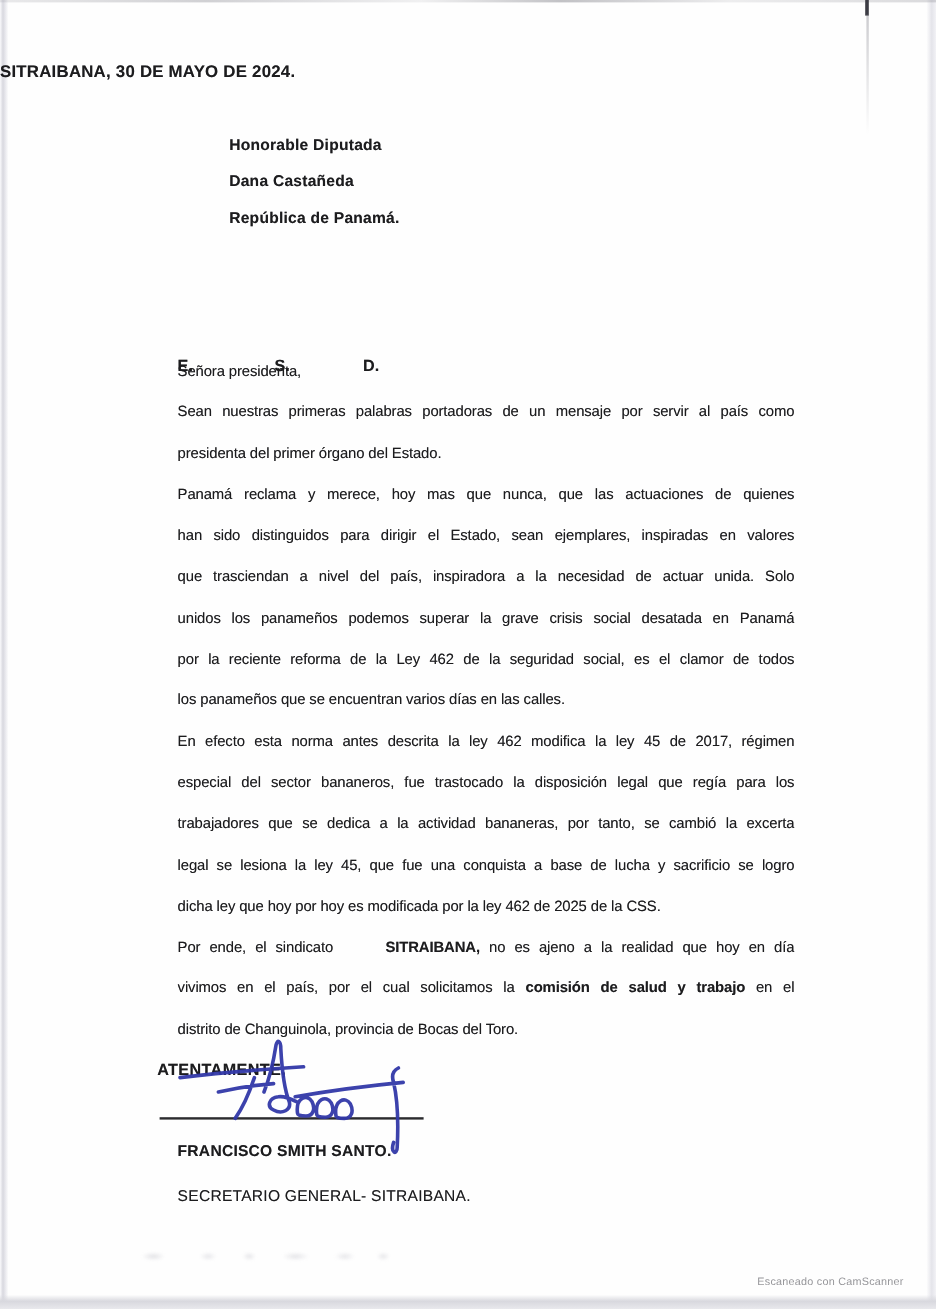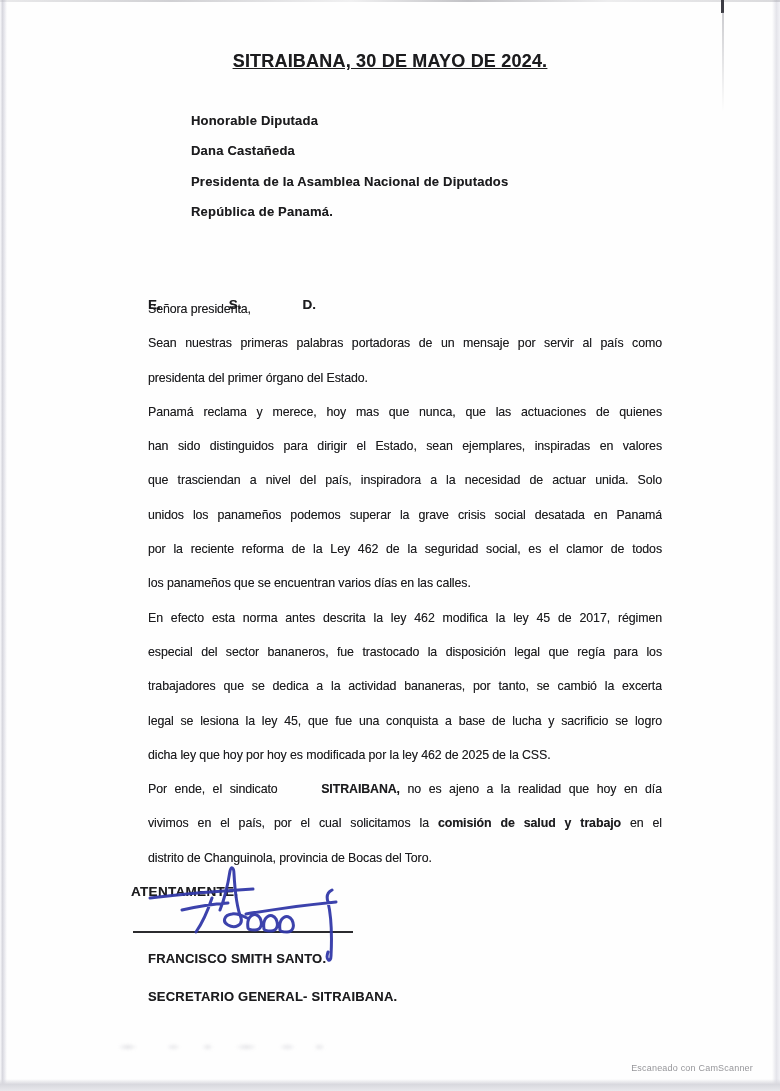--- a/index.html
+++ b/index.html
@@ -54,21 +54,21 @@
       radial-gradient(ellipse 8px 5px at 94% 50%, #d0d0d6 0%, transparent 70%);
     filter: blur(1.5px);
     opacity: 0.55;
   }
 
   
   .scan-text { text-shadow: 0 0 0.5px rgba(20,20,25,0.45); }
 
   .date-line {
     position: absolute; left: 0; top: 51px; width: 100%;
-    text-align: center; font-weight: bold; font-size: 18px; letter-spacing: 0.2px; text-decoration: underline;
+    font-weight: bold; font-size: 14px; letter-spacing: 0.2px;
   }
 
   .recipient { position: absolute; left: 148px; top: 106px; line-height: 30.4px; }
   .recipient div { font-weight: bold; font-size: 13px; letter-spacing: 0.2px; margin-left: 43px; }
 
   .esd { position: absolute; left: 148px; top: 266px; font-weight: bold; font-size: 13.5px; margin-top: 31px; }
   .esd .e { display: inline-block; }
   .esd .s { display: inline-block; margin-left: 68px; }
   .esd .d { display: inline-block; margin-left: 61px; }
 
@@ -95,21 +95,21 @@
     position: absolute; left: 133px; top: 931px; width: 220px; height: 2.4px;
     background: #2b2b2e; z-index: 2;
   }
 
   .signer-name {
     position: absolute; left: 148px; top: 951px;
     font-weight: bold; font-size: 13px; letter-spacing: 0.2px;
   }
   .signer-title {
     position: absolute; left: 148px; top: 989px;
-    font-weight: bold; font-size: 13px; letter-spacing: 0.2px;
+    font-weight: normal; font-size: 13px; letter-spacing: 0.2px;
   }
 
   .scanner-note {
     position: absolute; right: 27px; top: 1063px;
     font-size: 9px; color: #96969a; letter-spacing: 0.2px;
   }
 </style>
 </head>
 <body>
 
@@ -121,21 +121,20 @@
   <div class="edge-top"></div>
   <div class="artifact-tick"></div>
   <div class="artifact-fade"></div>
   <div class="bleed-smudge"></div>
 
   <div class="date-line scan-text">SITRAIBANA, 30 DE MAYO DE 2024.</div>
 
   <div class="recipient scan-text">
     <div>Honorable Diputada</div>
     <div>Dana Castañeda</div>
-    <div>Presidenta de la Asamblea Nacional de Diputados</div>
     <div>República de Panamá.</div>
   </div>
 
   <div class="esd scan-text">
     <span class="e">E.</span><span class="s">S.</span><span class="d">D.</span>
   </div>
 
   <div class="body-block scan-text">
     <div class="bline pl">Señora presidenta,</div>
 

